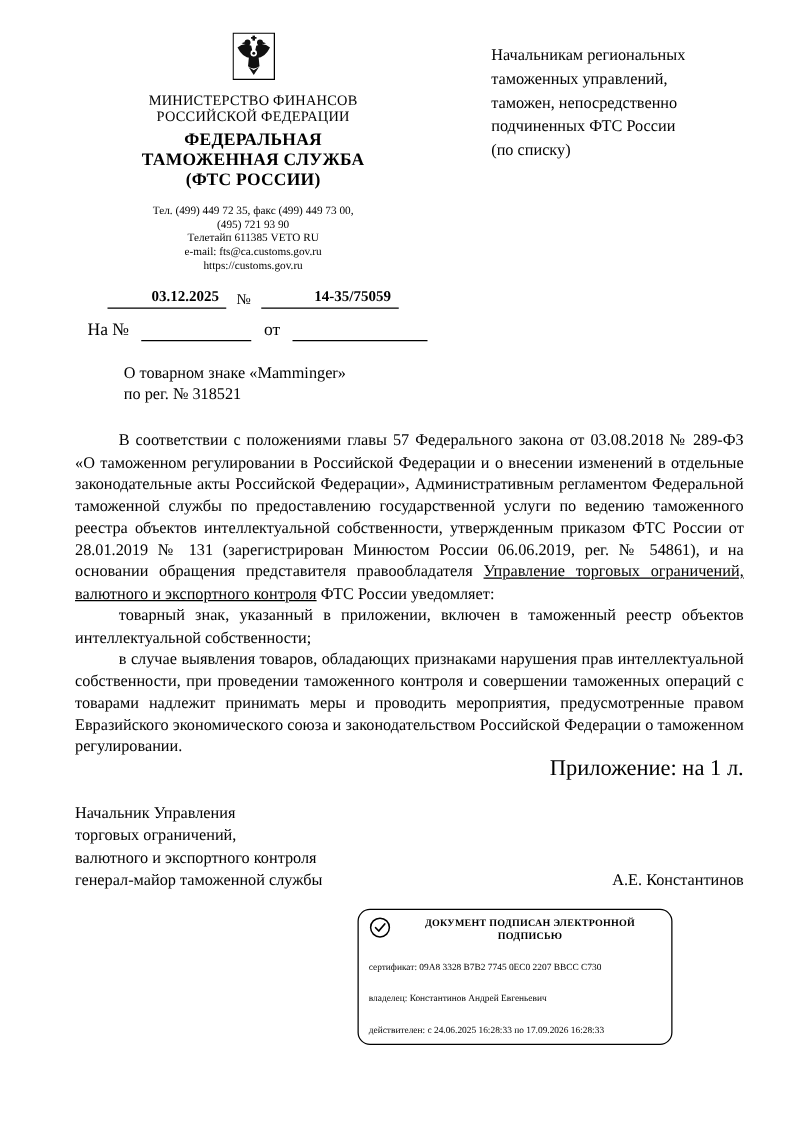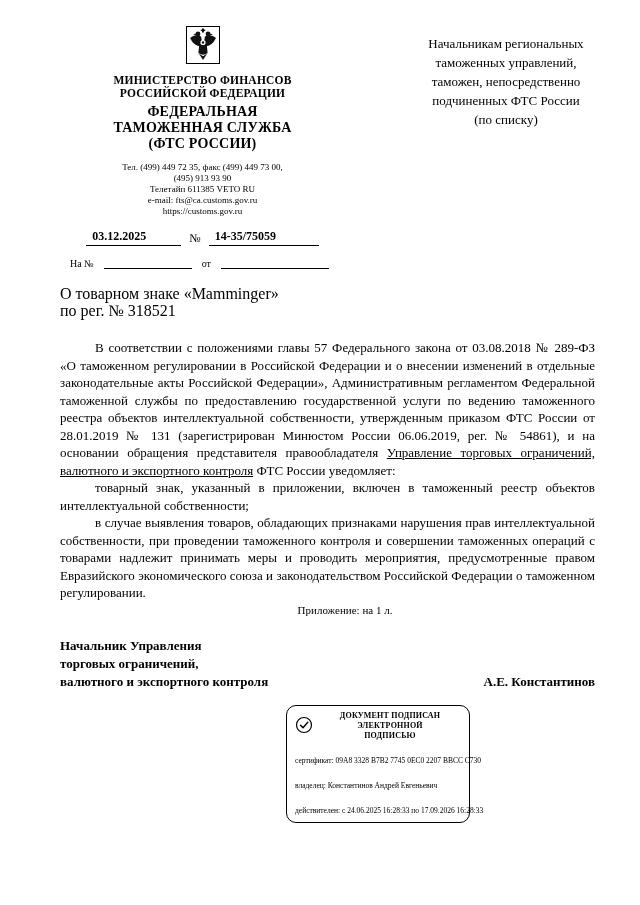--- a/index.html
+++ b/index.html
@@ -9,50 +9,50 @@
     position: relative;
     width: 640px; height: 905px;
     margin: 0 auto;
     background: #fff;
     overflow: hidden;
     padding: 26px 45px 0 60px;
   }
   
   .header { display: flex; }
   .header-left { width: 285px; text-align: center; flex: 0 0 auto; }
-  .header-right { margin-left: 72px; width: 200px; font-size: 13px; line-height: 19px; padding-top: 8px; text-align: center; }
+  .header-right { margin-left: 48px; width: 200px; font-size: 13px; line-height: 19px; padding-top: 8px; }
   .emblem-box { display: inline-block; margin-bottom: 6px; }
-  .ministry { font-weight: bold; font-size: 11.5px; line-height: 13px; letter-spacing: .2px; }
+  .ministry { font-weight: normal; font-size: 11.5px; line-height: 13px; letter-spacing: .2px; }
   .service  { font-weight: bold; font-size: 14px; line-height: 16px; margin-top: 4px; letter-spacing: .2px; text-align: center; }
   .addr { font-size: 9px; line-height: 11px; margin-top: 10px; }
   .addr div { white-space: nowrap; }
   
   .ref-row { margin-top: 12px; font-size: 12px; display: flex; justify-content: center; align-items: flex-end; gap: 8px; }
-  .u-seg { display: inline-block; border-bottom: 1px solid #000; text-align: left; font-weight: bold; padding: 0 6px 1px 6px; }
+  .u-seg { display: inline-block; border-bottom: 1px solid #000; text-align: right; font-weight: bold; padding: 0 6px 1px 6px; }
   .u-seg.date { min-width: 95px; }
   .u-seg.num  { min-width: 110px; }
-  .ref-row2 { margin-top: 10px; font-size: 10px; display: flex; align-items: flex-end; gap: 10px; padding-left: 10px; text-align: left; }
+  .ref-row2 { margin-top: 10px; font-size: 14px; display: flex; align-items: flex-end; gap: 10px; padding-left: 10px; text-align: left; }
   .blank { display: inline-block; border-bottom: 1px solid #000; height: 13px; }
   .blank.b1 { width: 88px; }
   .blank.b2 { width: 108px; }
   
-  .subject { margin-top: 16px; font-size: 16px; line-height: 17px; }
+  .subject { margin-top: 16px; font-size: 13px; line-height: 17px; margin-left: 39px; }
   
   .body-text { margin-top: 20px; font-size: 13px; line-height: 17.5px; text-align: justify; }
   .body-text p { text-indent: 35px; }
   .u-phrase { text-decoration: underline; }
   .para-group p { margin: 0; }
-  .attachment { margin-top: 18px; font-size: 11px; text-align: center; text-indent: 0; }
+  .attachment { margin-top: 18px; font-size: 18px; text-align: right; text-indent: 0; }
   
-  .sig-row { margin-top: 18px; display: flex; justify-content: space-between; align-items: flex-end; font-size: 13px; line-height: 18px; font-weight: bold; }
+  .sig-row { margin-top: 18px; display: flex; justify-content: space-between; align-items: flex-end; font-size: 13px; line-height: 18px; }
   .sig-name { white-space: nowrap; padding-bottom: 0; }
   
   .stamp {
     margin-left: 226px; margin-top: 14px;
-    width: 184px;
+    width: 252px;
     border: 1.5px solid #000; border-radius: 10px;
     padding: 5px 8px 6px 8px;
     font-size: 7.5px; line-height: 10px;
   }
   .stamp-head { display: flex; align-items: center; gap: 6px; }
   .stamp-title { flex: 1; text-align: center; font-weight: bold; font-size: 8px; line-height: 10px; letter-spacing: .2px; }
   .stamp-lines { margin-top: 5px; border-top: 0; }
   .stamp-line { margin-top: 15px; white-space: nowrap; }
 </style>
 </head>
@@ -82,21 +82,21 @@
         </svg>
       </span>
       <div class="ministry">МИНИСТЕРСТВО ФИНАНСОВ</div>
       <div class="ministry">РОССИЙСКОЙ ФЕДЕРАЦИИ</div>
       <div class="service">ФЕДЕРАЛЬНАЯ</div>
       <div class="service" style="margin-top:0">ТАМОЖЕННАЯ СЛУЖБА</div>
       <div class="service" style="margin-top:0">(ФТС РОССИИ)</div>
 
       <div class="addr">
         <div>Тел. (499) 449 72 35, факс (499) 449 73 00,</div>
-        <div>(495) 913 93 90</div>
+        <div>(495) 721 93 90</div>
         <div>Телетайп 611385 VETO RU</div>
         <div>e-mail: fts@ca.customs.gov.ru</div>
         <div>https://customs.gov.ru</div>
       </div>
 
       <div class="ref-row">
         <span class="u-seg date">03.12.2025</span>
         <span>№</span>
         <span class="u-seg num">14-35/75059</span>
       </div>
@@ -128,20 +128,21 @@
     <p>товарный знак, указанный в приложении, включен в таможенный реестр объектов интеллектуальной собственности;</p>
     <p>в случае выявления товаров, обладающих признаками нарушения прав интеллектуальной собственности, при проведении таможенного контроля и совершении таможенных операций с товарами надлежит принимать меры и проводить мероприятия, предусмотренные правом Евразийского экономического союза и законодательством Российской Федерации о таможенном регулировании.</p>
     <p class="attachment">Приложение: на 1 л.</p>
   </div>
 
   <div class="sig-row">
     <div>
       <div>Начальник Управления</div>
       <div>торговых  ограничений,</div>
       <div>валютного и экспортного контроля</div>
+      <div>генерал-майор таможенной службы</div>
     </div>
     <div class="sig-name">А.Е. Константинов</div>
   </div>
 
   <div class="stamp">
     <div class="stamp-head">
       <span>
         <svg width="18" height="18" viewBox="0 0 18 18">
           <circle cx="9" cy="9" r="7.5" fill="none" stroke="#000" stroke-width="1.2"></circle>
           <path d="M5.5 9.2 L8 11.8 L12.8 6.2" fill="none" stroke="#000" stroke-width="1.4" stroke-linecap="round" stroke-linejoin="round"></path>

